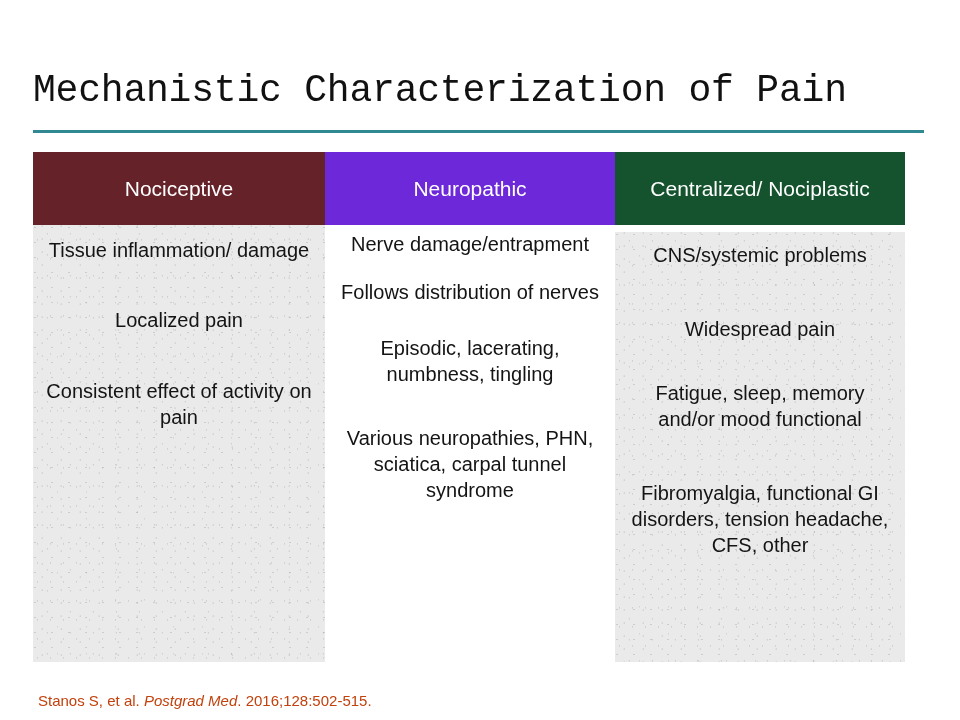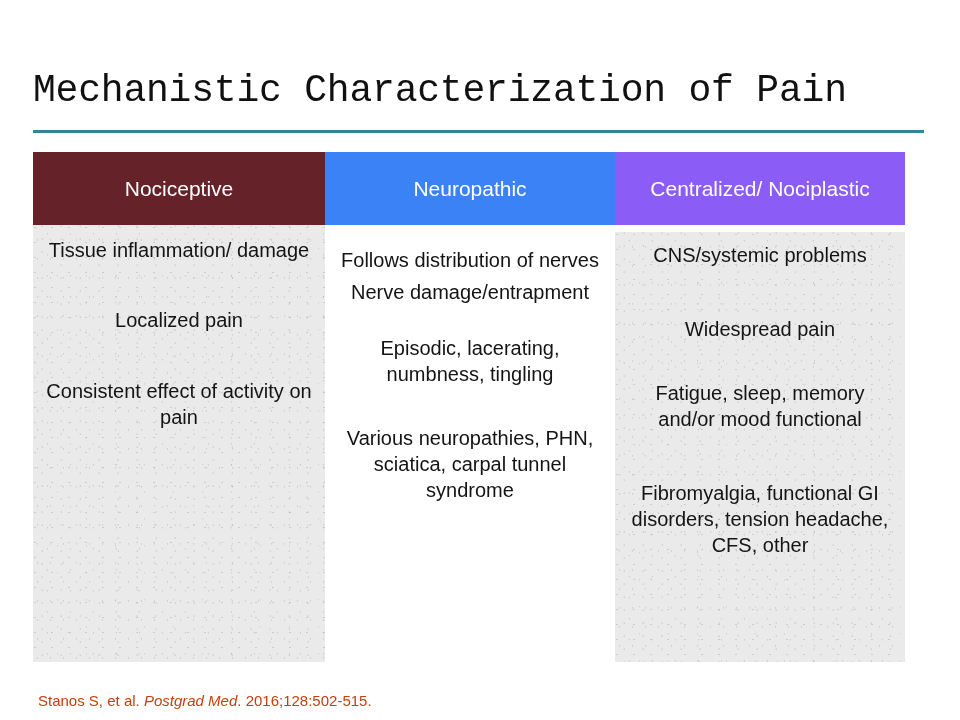--- a/index.html
+++ b/index.html
@@ -167,31 +167,31 @@
     <div class="col col-1">
       <div class="col-head" style="background:#662229">Nociceptive</div>
       <div class="col-body fill-gray">
         <div class="cell c1">Tissue inflammation/ damage</div>
         <div class="cell c2">Localized pain</div>
         <div class="cell c3">Consistent effect of activity on pain</div>
       </div>
     </div>
 
     <div class="col col-2">
-      <div class="col-head" style="background:#3b82f6">Neuropathic</div>
+      <div class="col-head" style="background:#6d28d9">Neuropathic</div>
       <div class="col-body fill-white">
+        <div class="cell c1">Nerve damage/entrapment</div>
         <div class="cell c2">Follows distribution of nerves</div>
-        <div class="cell c1">Nerve damage/entrapment</div>
         <div class="cell c3">Episodic, lacerating, numbness, tingling</div>
         <div class="cell c4">Various neuropathies, PHN, sciatica, carpal tunnel syndrome</div>
       </div>
     </div>
 
     <div class="col col-3">
-      <div class="col-head" style="background:#8b5cf6">Centralized/ Nociplastic</div>
+      <div class="col-head" style="background:#14532d">Centralized/ Nociplastic</div>
       <div class="col-body fill-gray">
         <div class="cell c1">CNS/systemic problems</div>
         <div class="cell c2">Widespread pain</div>
         <div class="cell c3">Fatigue, sleep, memory and/or mood functional</div>
         <div class="cell c4">Fibromyalgia, functional GI disorders, tension headache, CFS, other</div>
       </div>
     </div>
 
   </div>
 

